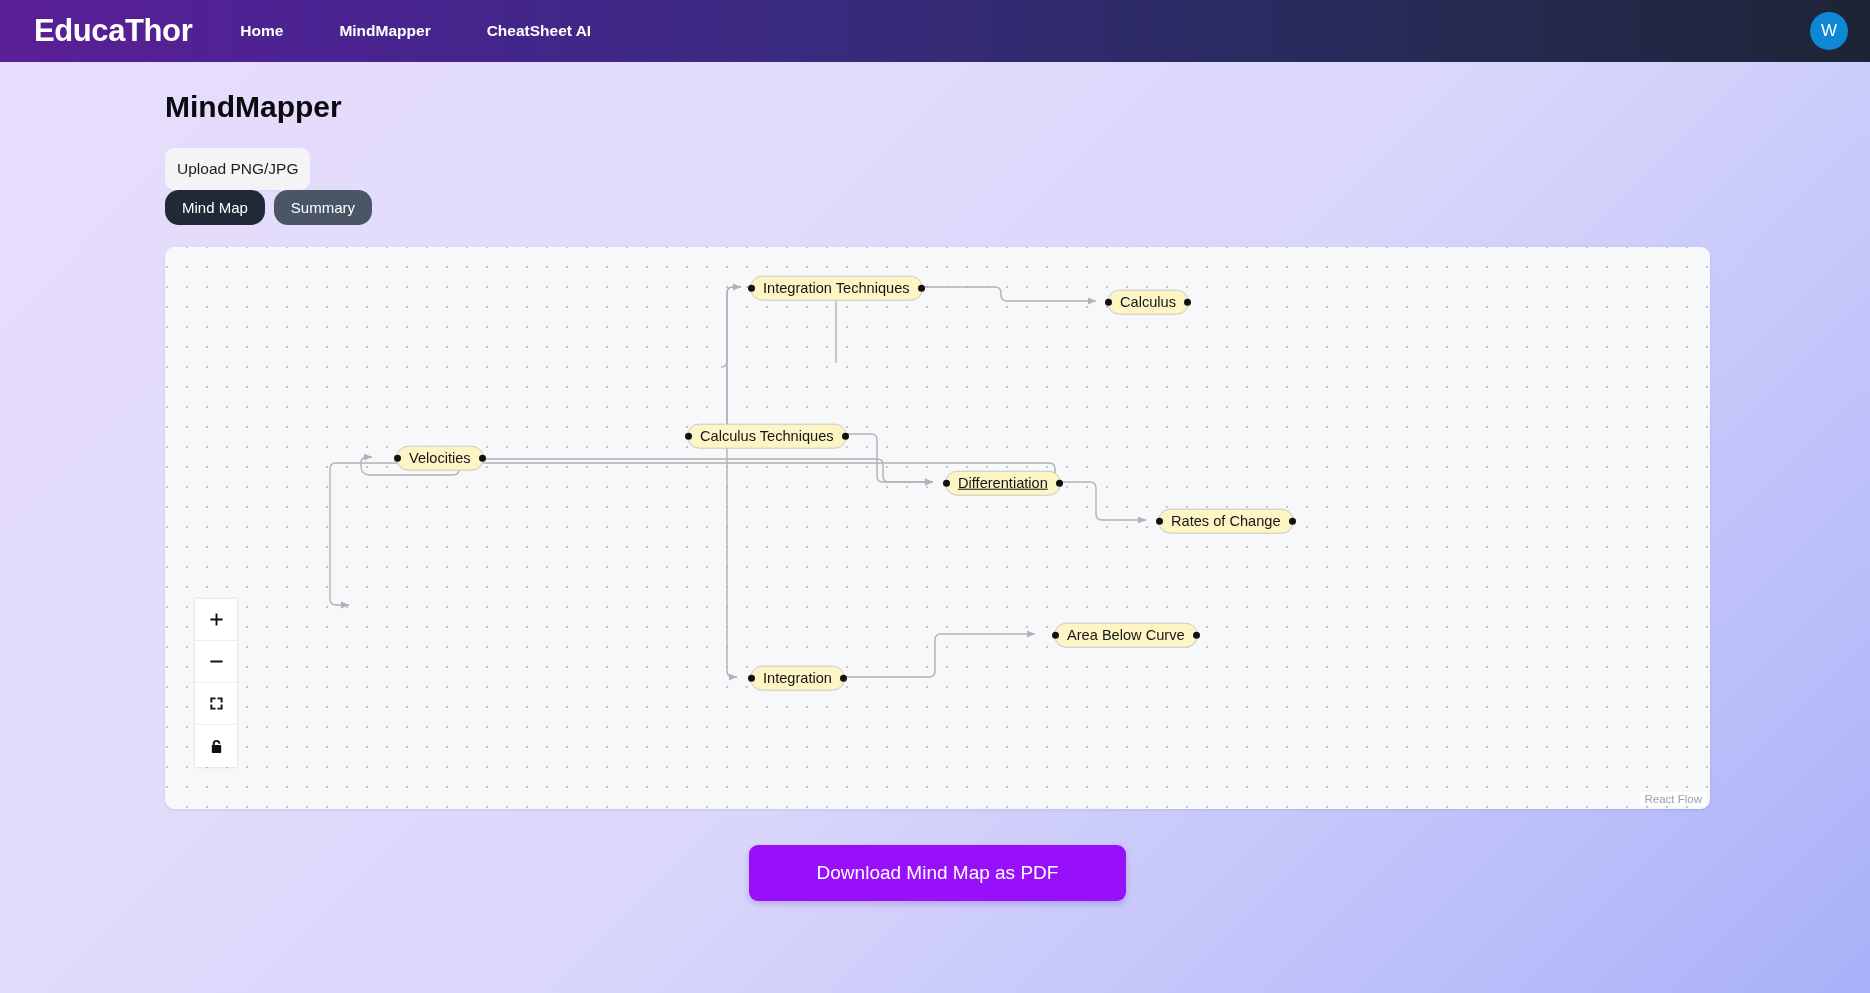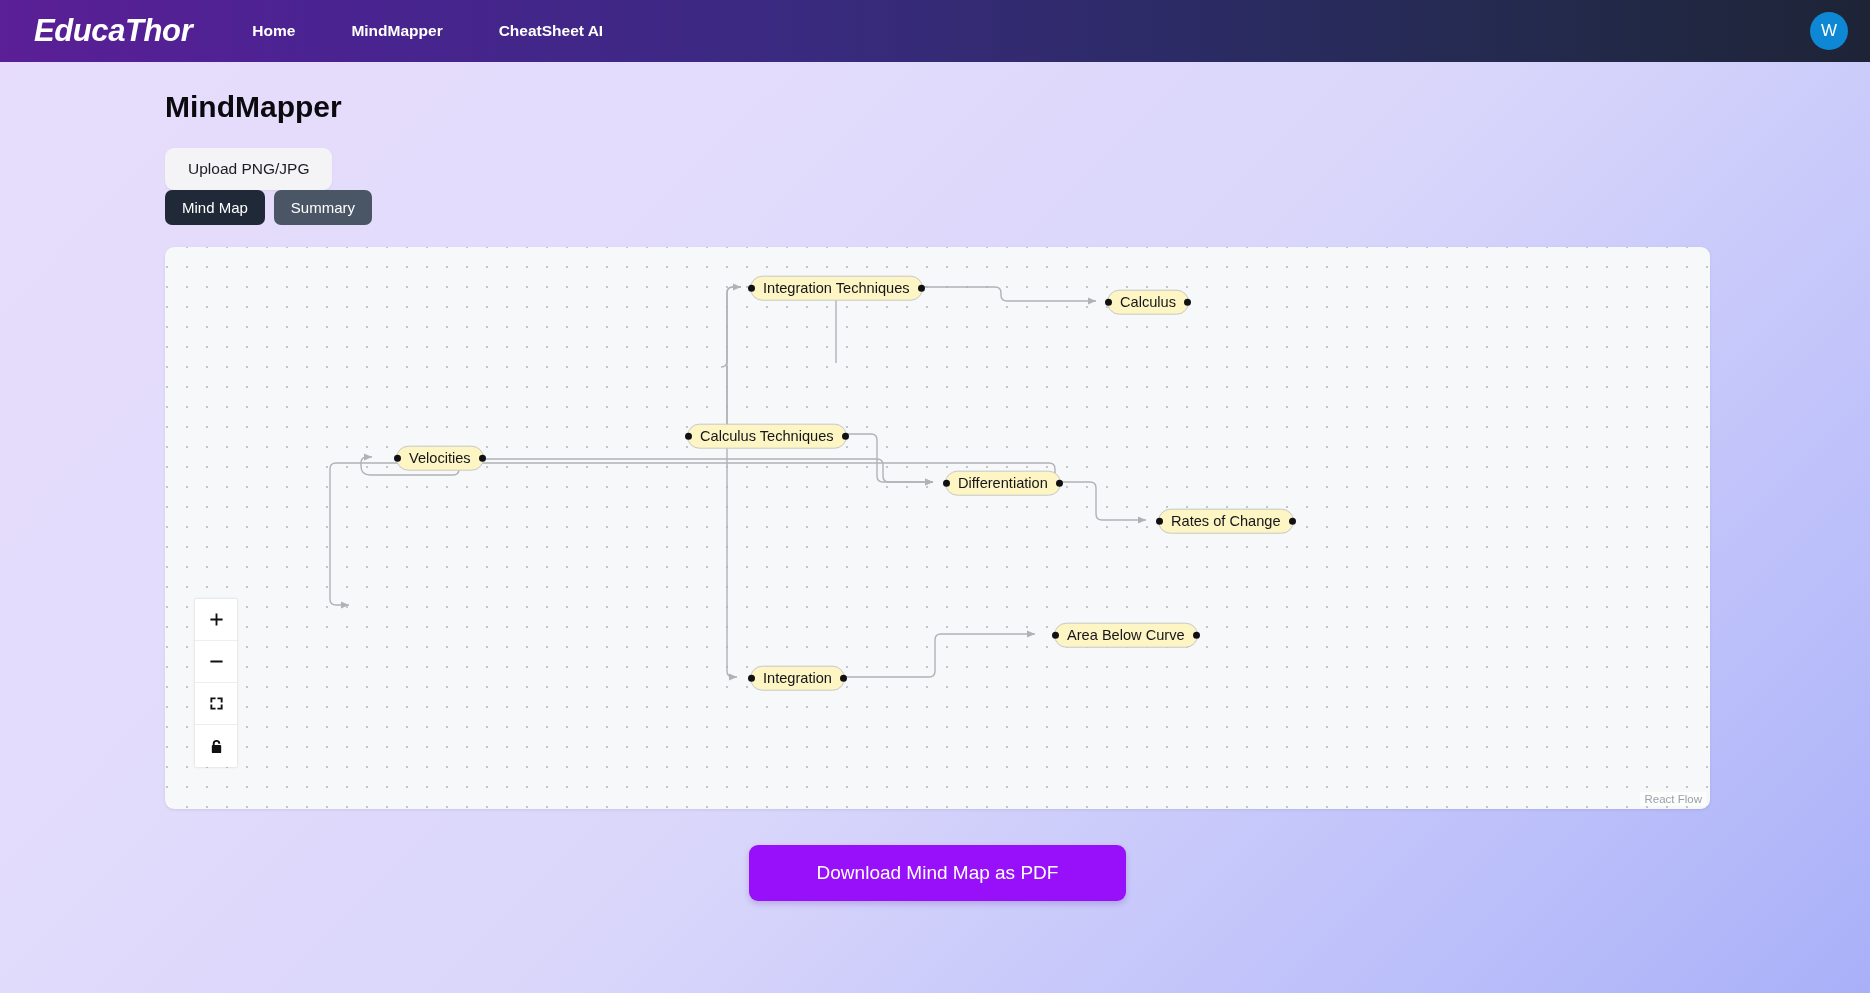--- a/index.html
+++ b/index.html
@@ -21,23 +21,22 @@
     width: 100%;
     background: linear-gradient(90deg, #5b1f96 0%, #4a2391 18%, #3a2a80 42%, #2b2b63 65%, #232a4d 82%, #1e2436 100%);
     display: flex;
     align-items: center;
     padding: 0 26px 0 34px;
     color: #ffffff;
   }
   #brand {
     font-size: 31px;
     font-weight: bold;
-    font-style: italic;
     letter-spacing: -0.4px;
-    margin-right: 60px;
+    margin-right: 48px;
     white-space: nowrap;
     color: #ffffff;
   }
   .nav-link {
     color: #ffffff;
     font-size: 15.5px;
     font-weight: bold;
     text-decoration: none;
     margin-right: 56px;
     white-space: nowrap;
@@ -68,36 +67,36 @@
     font-size: 30px;
     font-weight: bold;
     color: #0b0b0f;
     margin: 0 0 24px 0;
   }
   #upload-button {
     display: inline-block;
     background: #f4f4f6;
     border: none;
     border-radius: 9px;
-    padding: 12px 23px;
+    padding: 12px 12px;
     font-size: 15.5px;
     color: #1d1d22;
     cursor: pointer;
     font-family: inherit;
     box-shadow: 0 1px 2px rgba(60,40,110,.07);
   }
   #selected-file {
     margin: 21px 0 11px 0;
     font-size: 14.5px;
     color: #3c3c46;
   }
   #view-tabs { display: flex; gap: 9px; margin-bottom: 22px; }
   .tab-btn {
     border: none;
-    border-radius: 7px;
+    border-radius: 14px;
     padding: 9px 17px;
     font-size: 15px;
     color: #ffffff;
     cursor: pointer;
     font-family: inherit;
   }
   .tab-btn.active { background: #1f2937; }
   .tab-btn.inactive { background: #4a5565; }
 
   
@@ -288,21 +287,21 @@
       <span>Calculus Techniques</span>
       <span class="handle right"></span>
     </div>
 
     <div class="node" style="left: 231px; top: 211px;">
       <span class="handle left"></span>
       <span>Velocities</span>
       <span class="handle right"></span>
     </div>
 
-    <div class="node" style="left: 780px; top: 236px;">
+    <div class="node" style="left: 780px; top: 236px; text-decoration: underline;">
       <span class="handle left"></span>
       <span>Differentiation</span>
       <span class="handle right"></span>
     </div>
 
     <div class="node" style="left: 993px; top: 274px;">
       <span class="handle left"></span>
       <span>Rates of Change</span>
       <span class="handle right"></span>
     </div>

